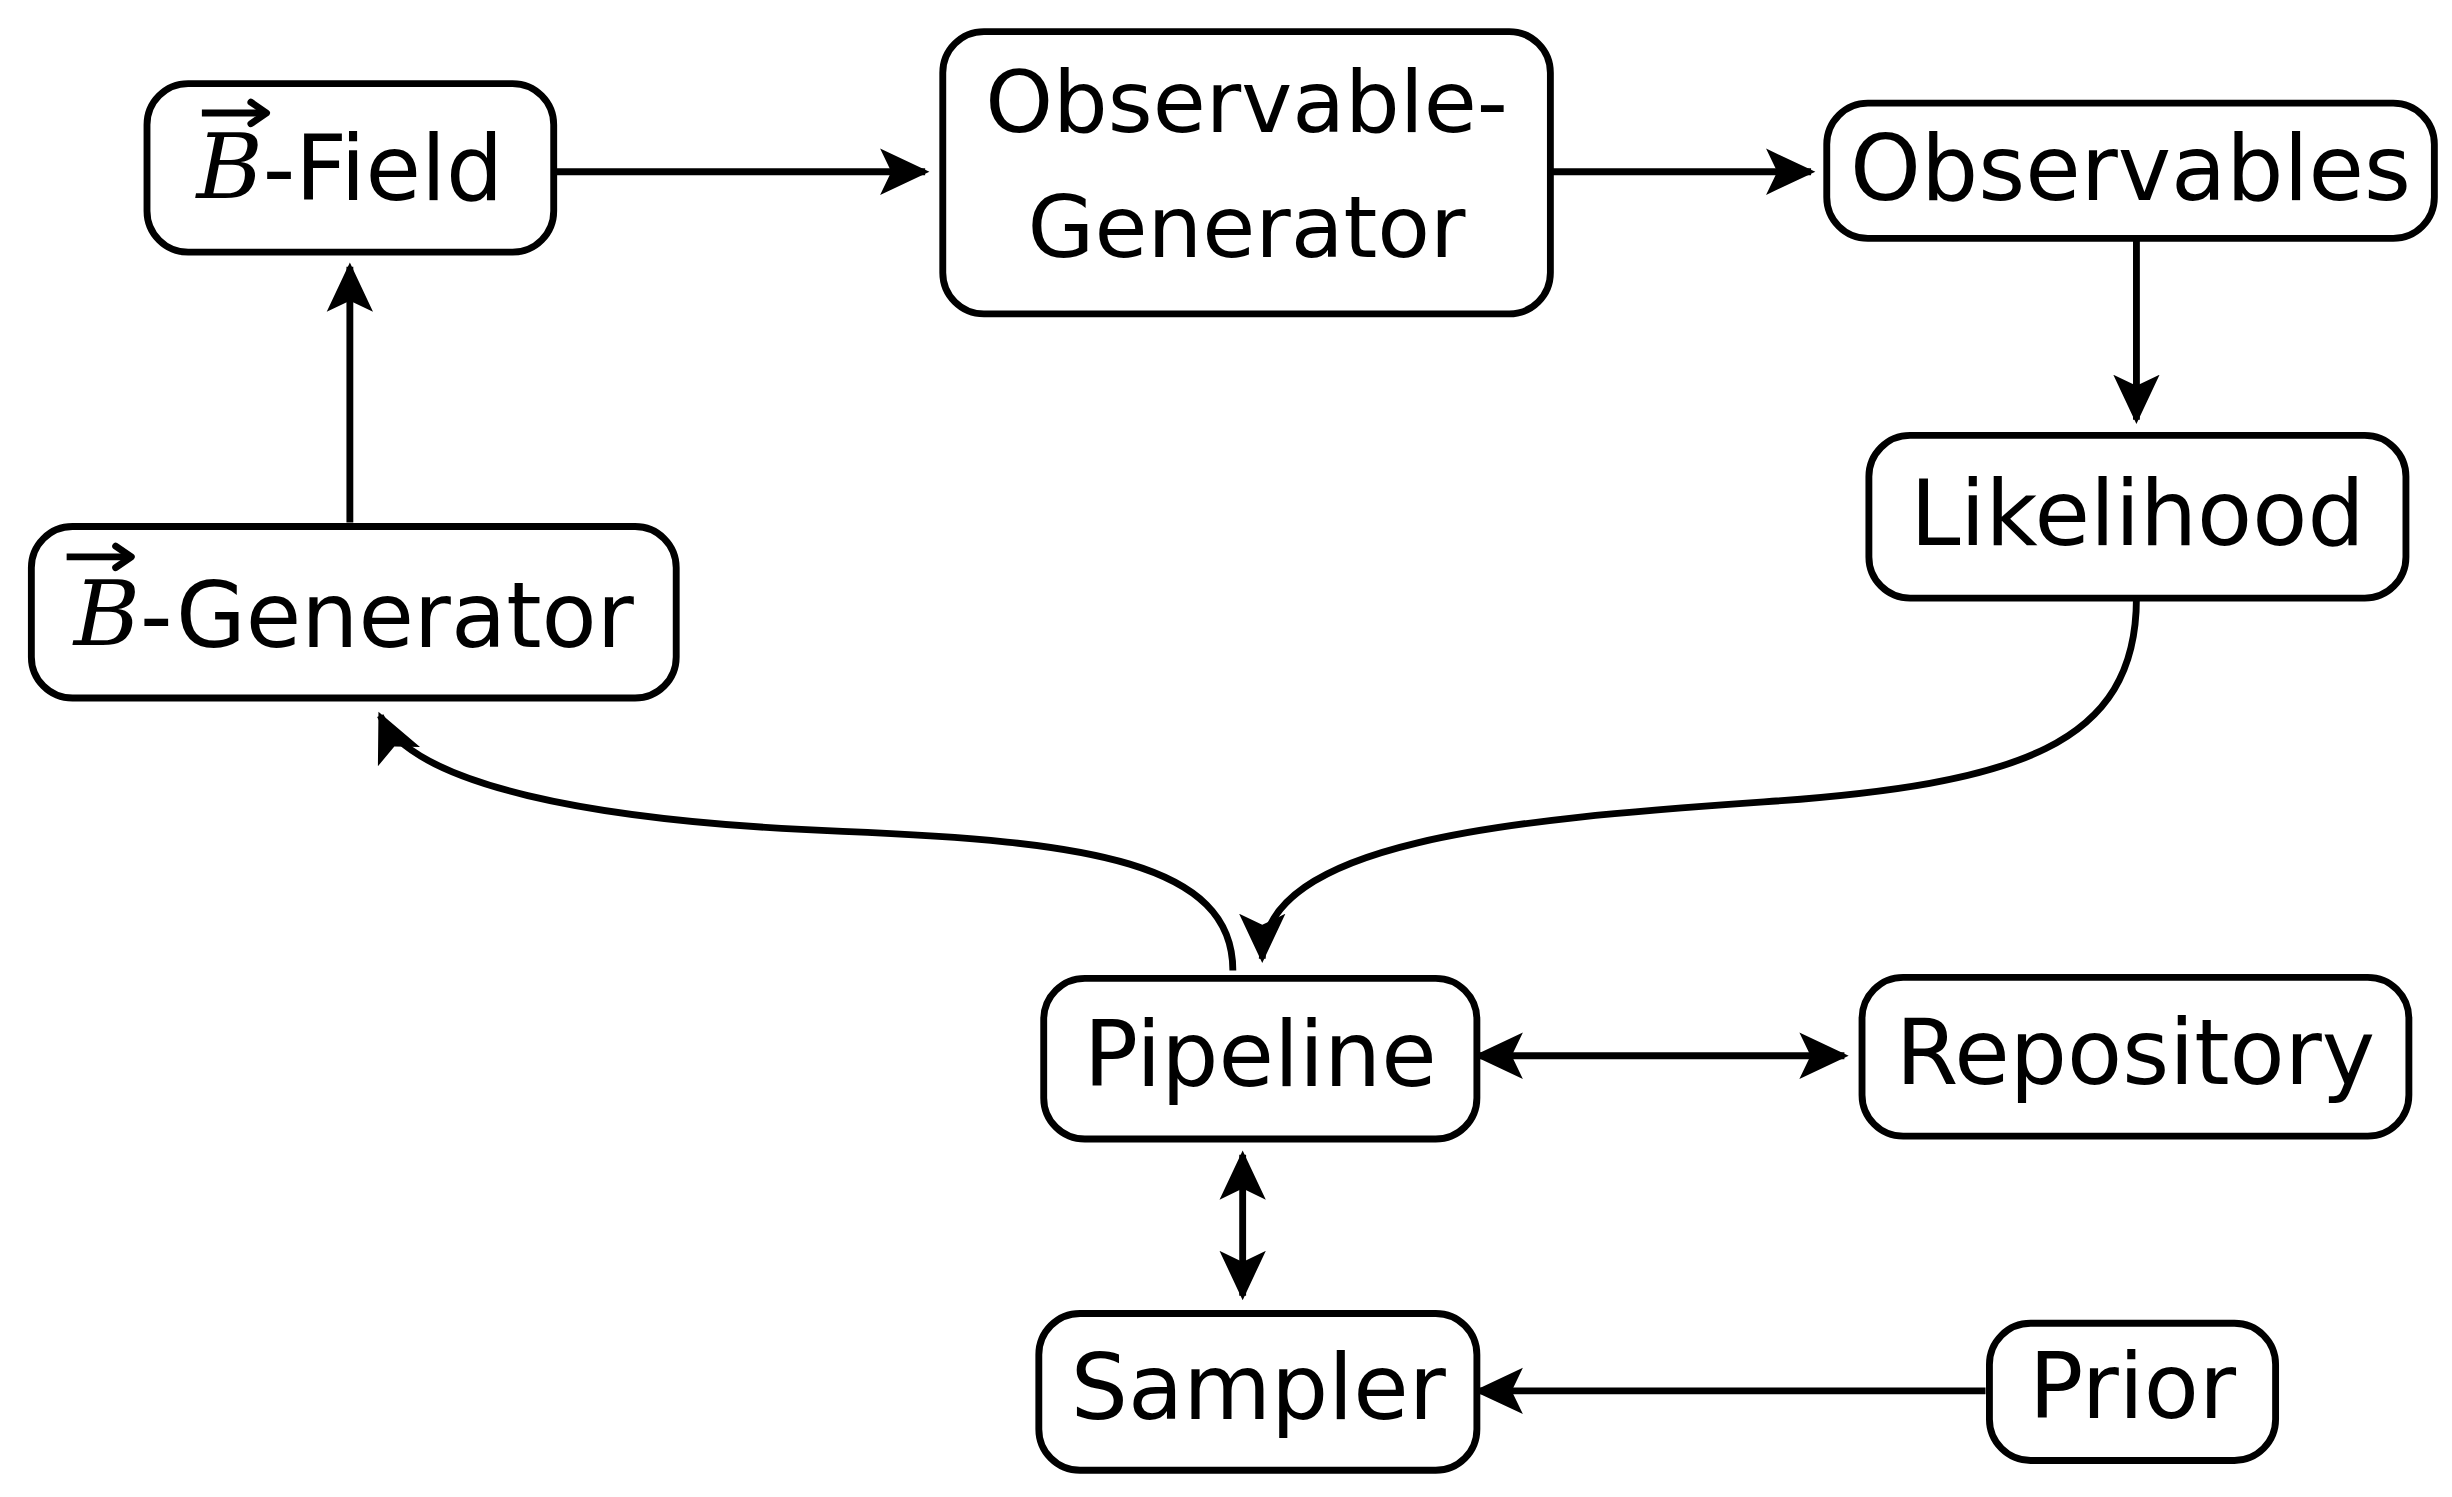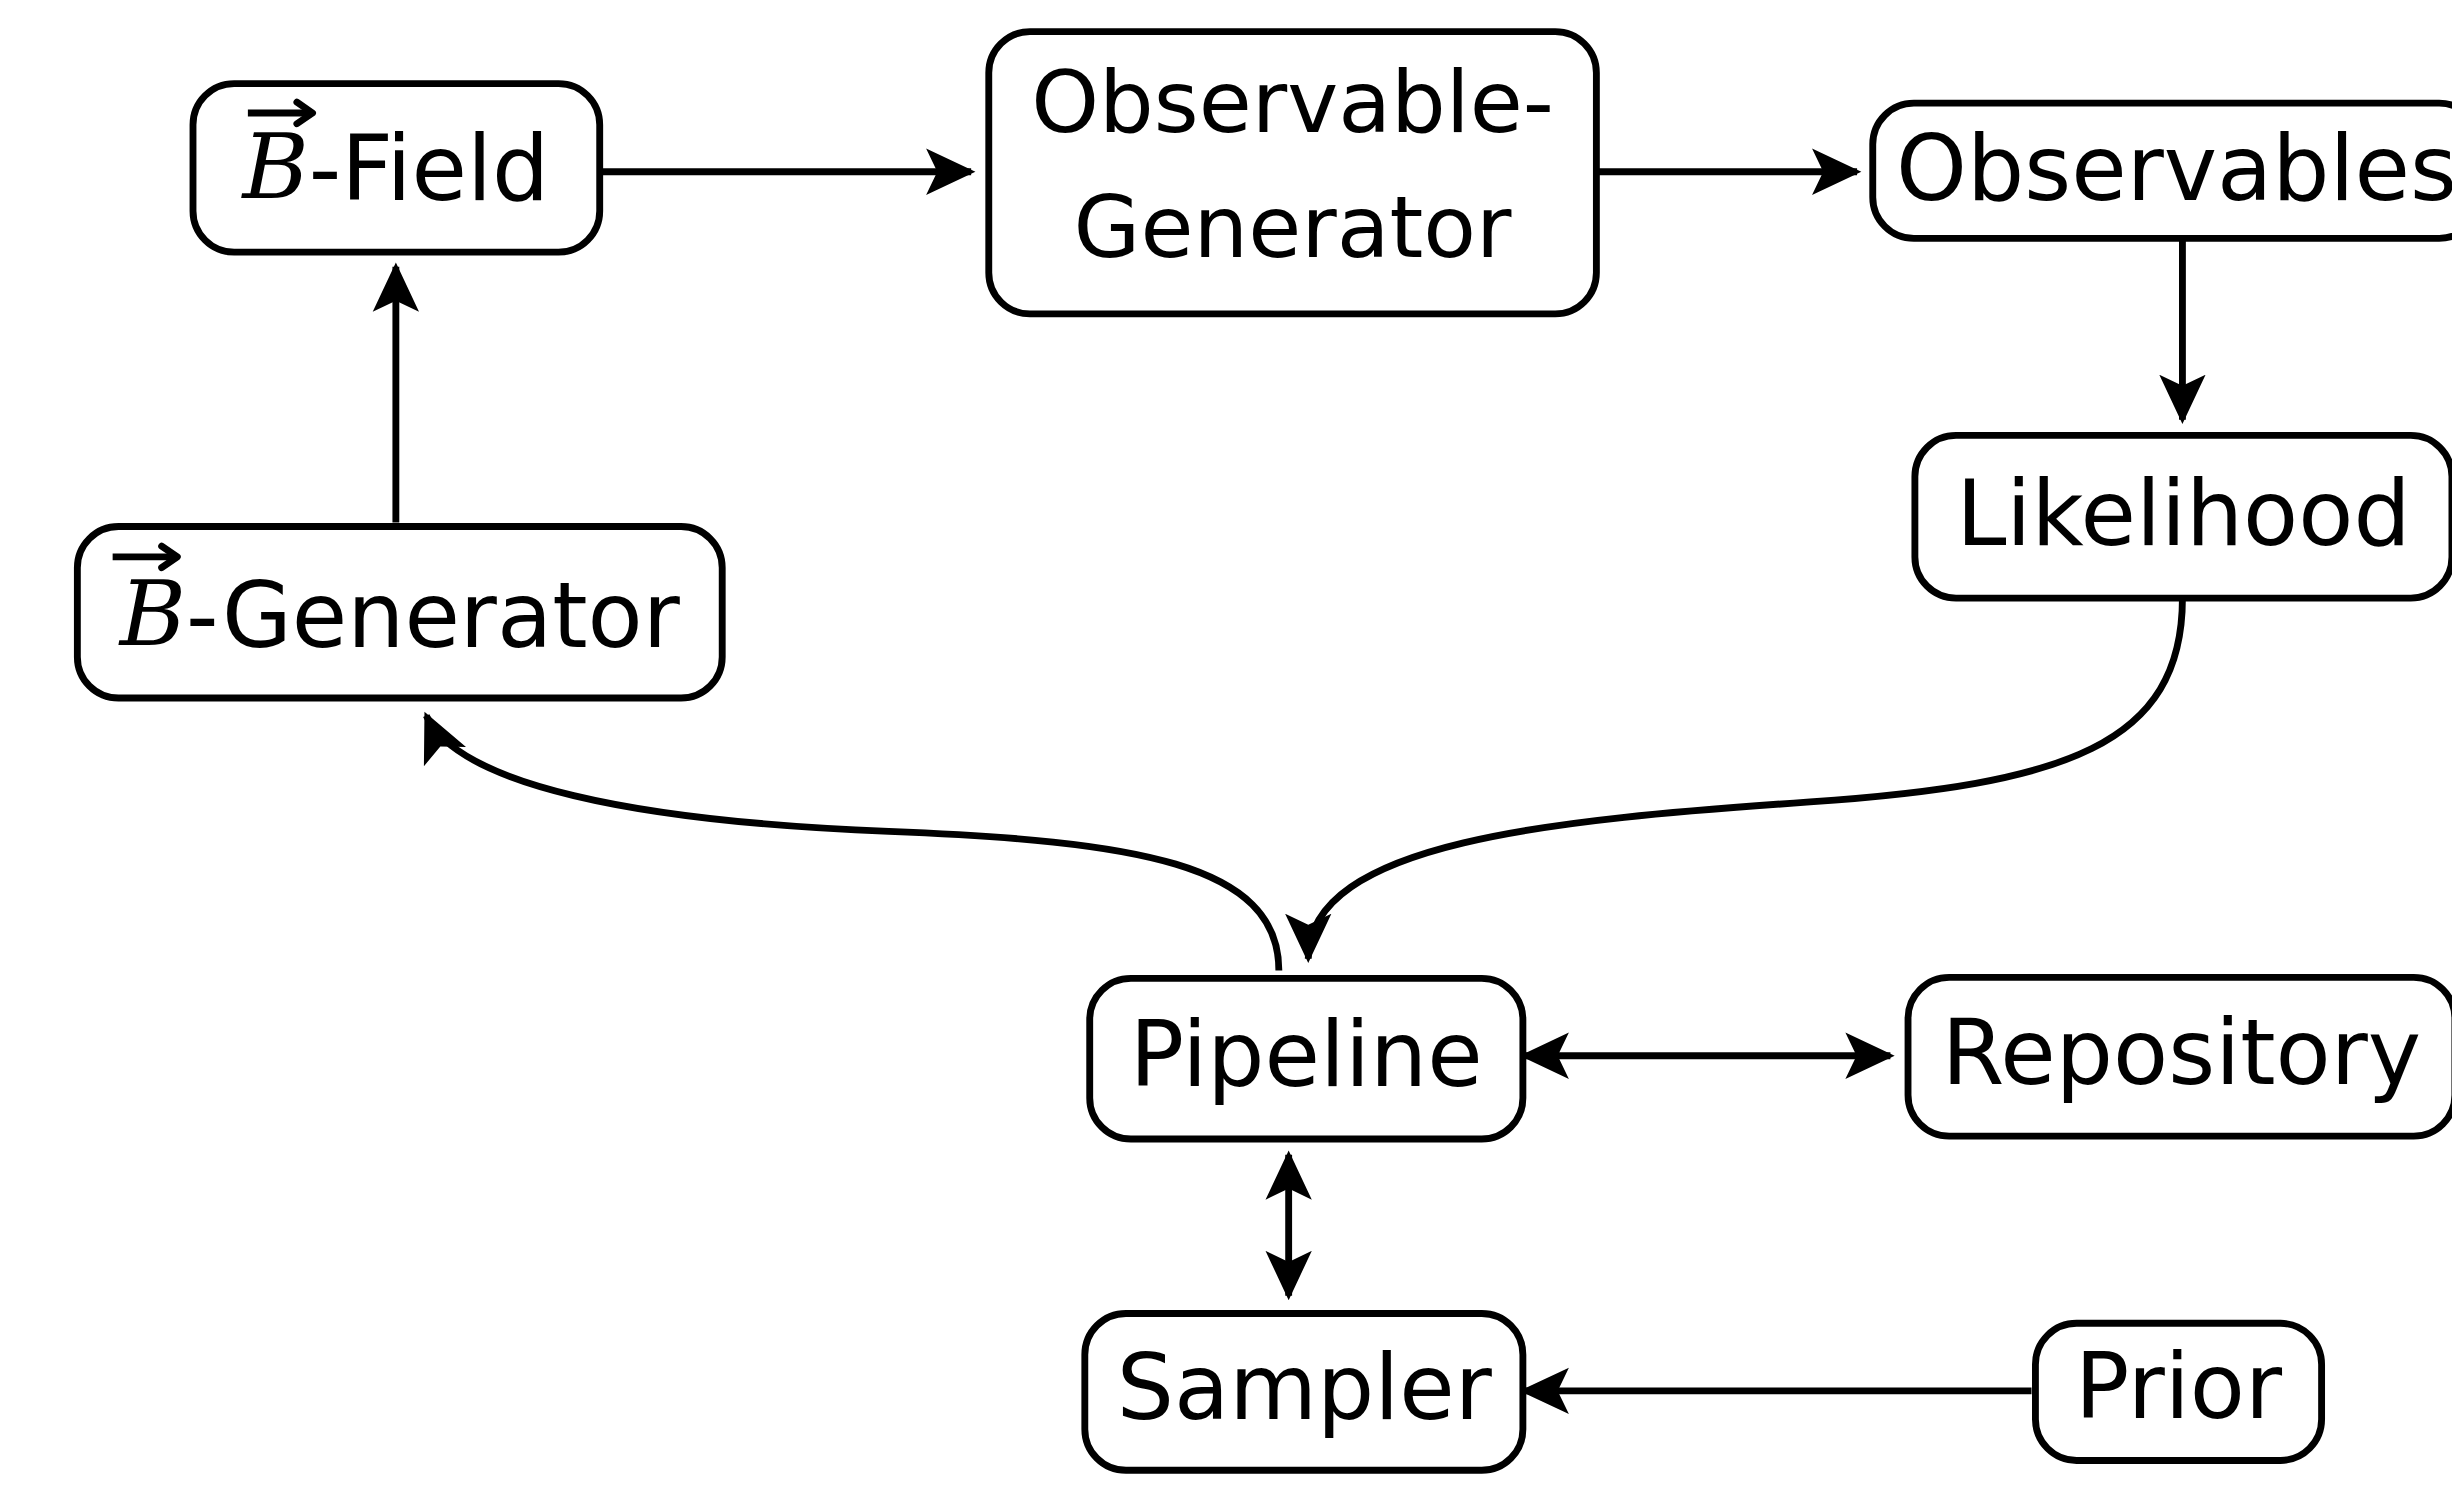--- a/index.html
+++ b/index.html
@@ -11,21 +11,20 @@
     width: 2452px;
     height: 1498px;
     overflow: hidden;
     font-family: "DejaVu Sans", sans-serif;
   }
   #diagram-root {
     position: relative;
     width: 2136px;
     height: 1498px;
     background: #ffffff;
-    margin-left: 46px;
   }
   svg#flow-svg {
     display: block;
     width: 2452px;
     height: 1498px;
   }
   .node-box {
     fill: #ffffff;
     stroke: #000000;
     stroke-width: 7;

